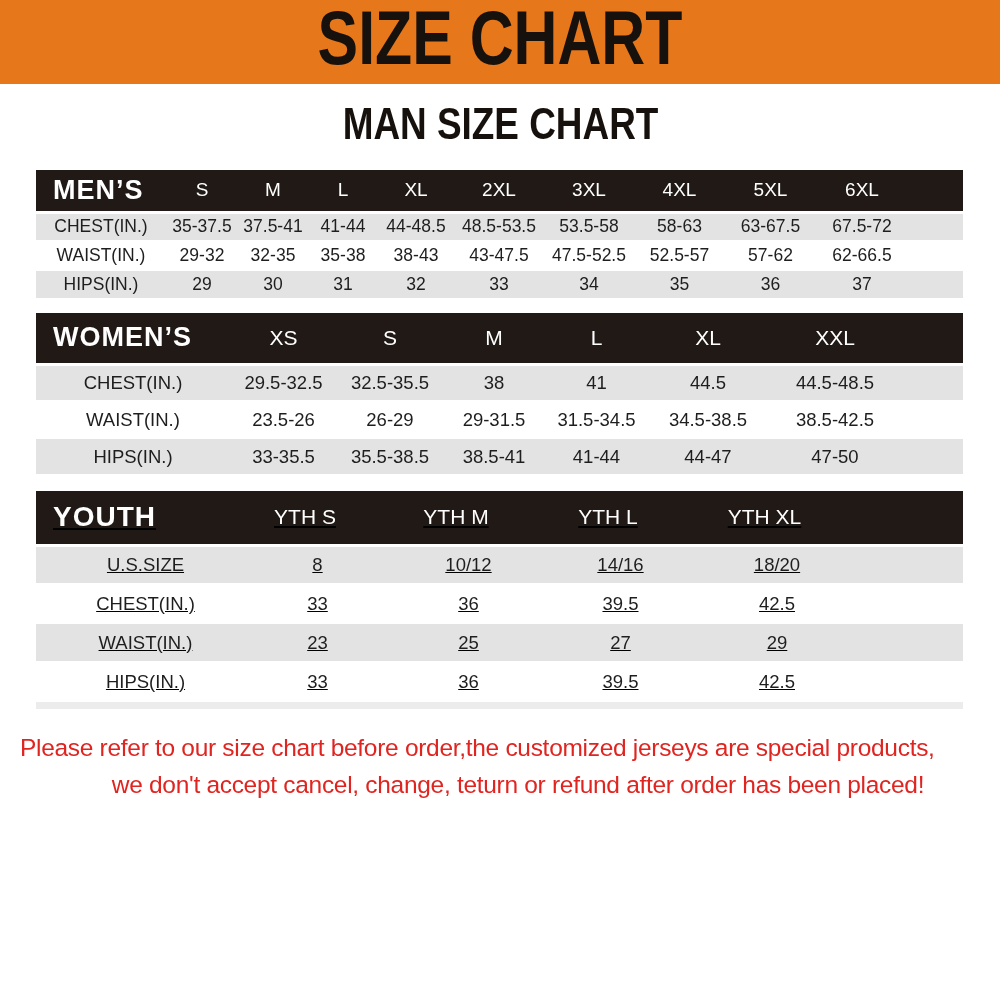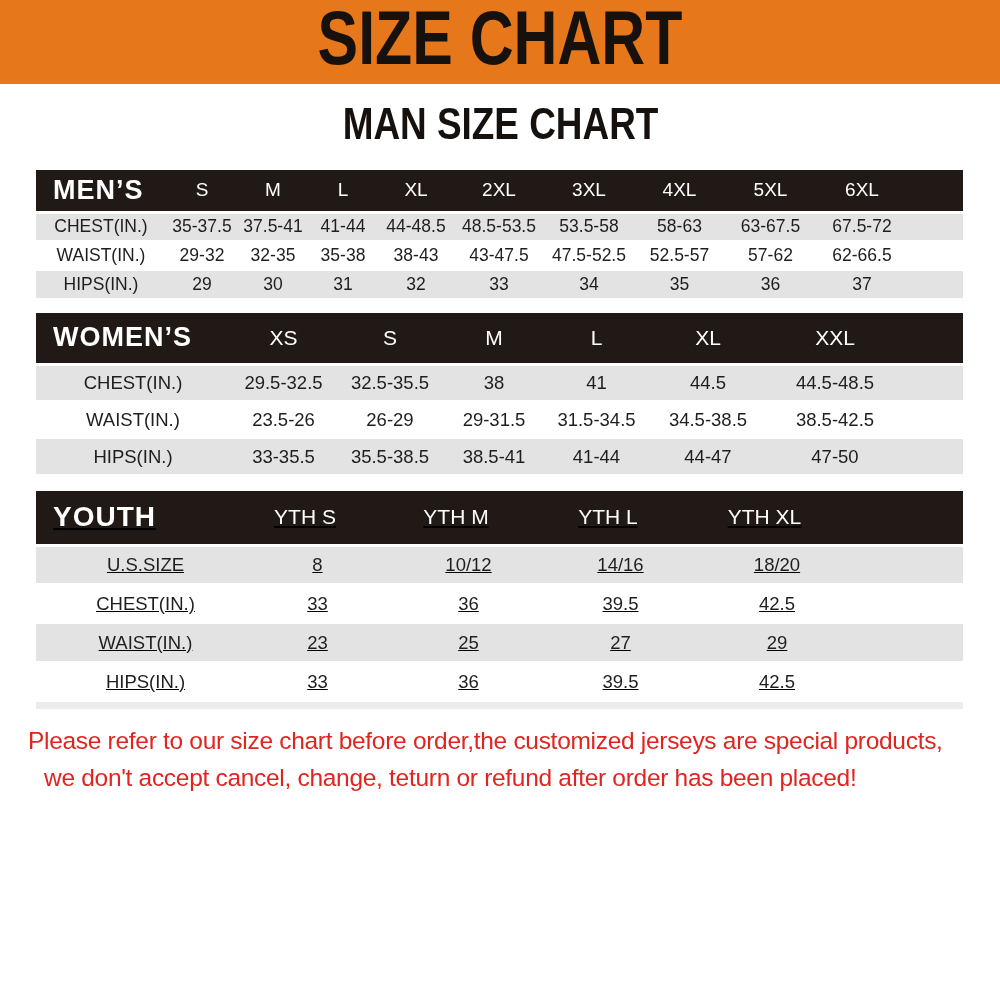--- a/index.html
+++ b/index.html
@@ -61,24 +61,24 @@
   .women tbody td{height:37px;font-size:18.5px;}
 
   .youth thead th{height:54px;font-size:21px;}
   .youth th.corner{font-size:28px;}
   .youth tbody td{height:39px;font-size:18.5px;padding-left:25px;}
 
   .bottom-strip{
     width:927px;height:7px;margin-left:36px;background:#ECECEC;
   }
   .footer{
-    margin-top:13px;padding-left:28px;color:var(--footer-red);
+    margin-top:20px;padding-left:20px;color:var(--footer-red);
     font-size:24.5px;letter-spacing:-0.3px;line-height:37px;white-space:nowrap;
   }
-  .footer p.l2{margin-left:16px;}
+  .footer p.l2{margin-left:16px;text-align:center;}
 </style>
 </head>
 <body>
 
 <header class="banner">
   <span class="title-text">SIZE CHART</span>
 </header>
 
 <section>
   <h2 class="heading man"><span class="heading-text">MAN SIZE CHART</span></h2>

